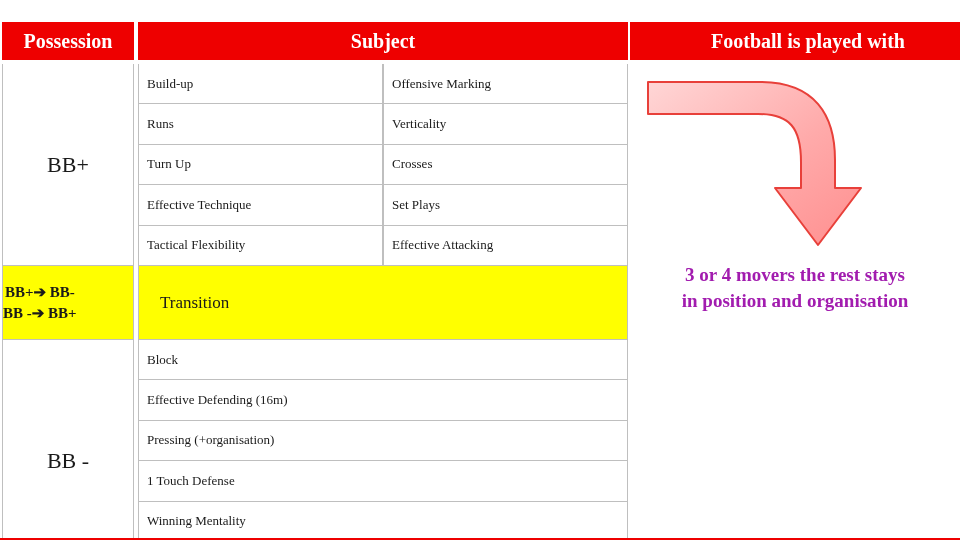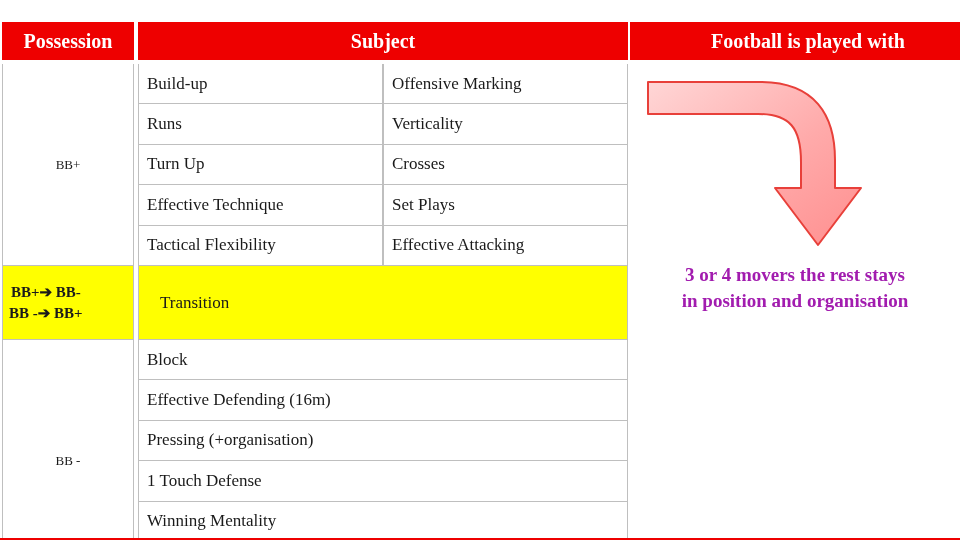--- a/index.html
+++ b/index.html
@@ -41,51 +41,50 @@
   
   .leftcell {
     position: absolute;
     left: 2px;
     width: 132px;
     border: 1px solid #bfbfbf;
     border-top: none;
     display: flex;
     align-items: center;
     justify-content: center;
-    font-size: 13px;
+    font-size: 22px;
     color: #1a1a1a;
     text-align: center;
   }
   #left-bbplus { top: 44px;  height: 202px; }
   #left-trans  {
     top: 246px; height: 74px;
     background: #ffff00;
     font-weight: bold;
     font-size: 15px;
     justify-content: flex-start;
-    padding-left: 6px;
     line-height: 1.35;
     border-color: #bfbfbf;
   }
   #left-bbminus { top: 320px; height: 242px; }
   #left-trans .tline { display: block; white-space: nowrap; }
 
   
   .row {
     position: absolute;
     height: 40.4px;
     display: flex;
   }
   .cell {
     border: 1px solid #bfbfbf;
     border-top: none;
     display: flex;
     align-items: center;
     padding-left: 8px;
-    font-size: 17px;
+    font-size: 13px;
     color: #1a1a1a;
     background: #ffffff;
   }
   .cell.half { width: 245px; }
   .cell.full { width: 490px; }
 
   #rowgrp-top  { position: absolute; left: 138px; top: 44px; }
   #rowgrp-bot  { position: absolute; left: 138px; top: 320px; }
   #rowgrp-top .row, #rowgrp-bot .row { position: relative; }
 

